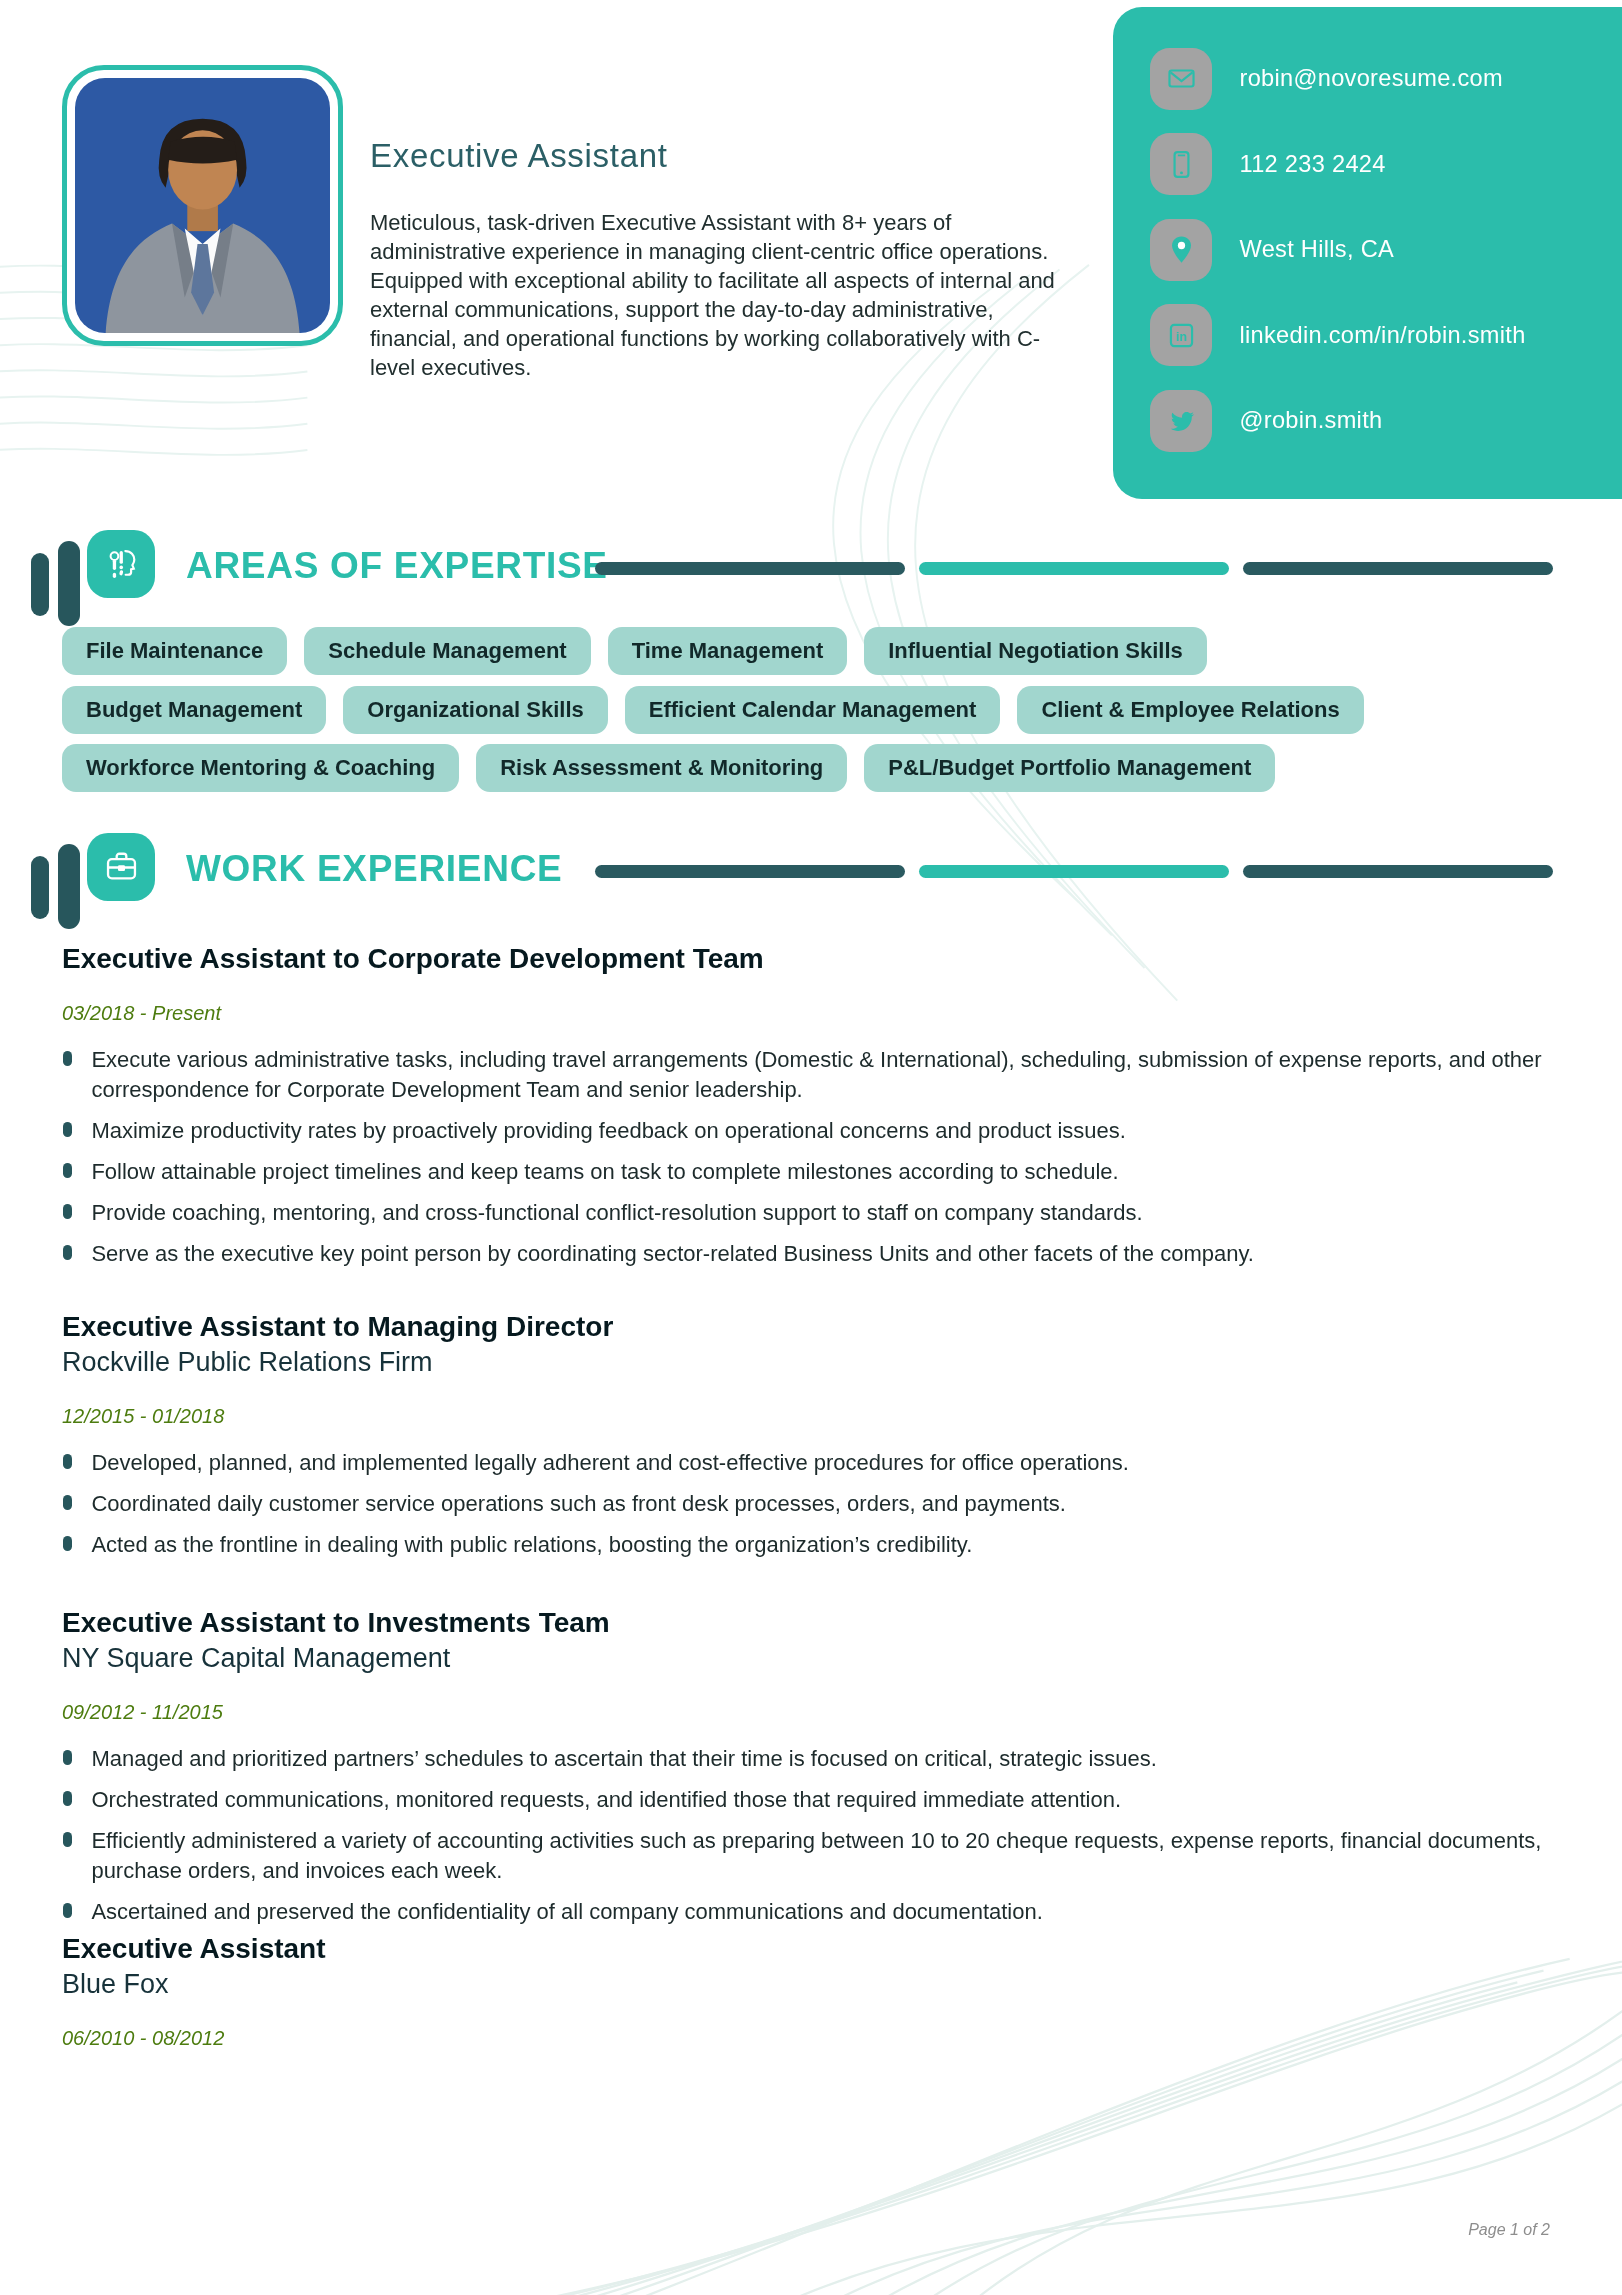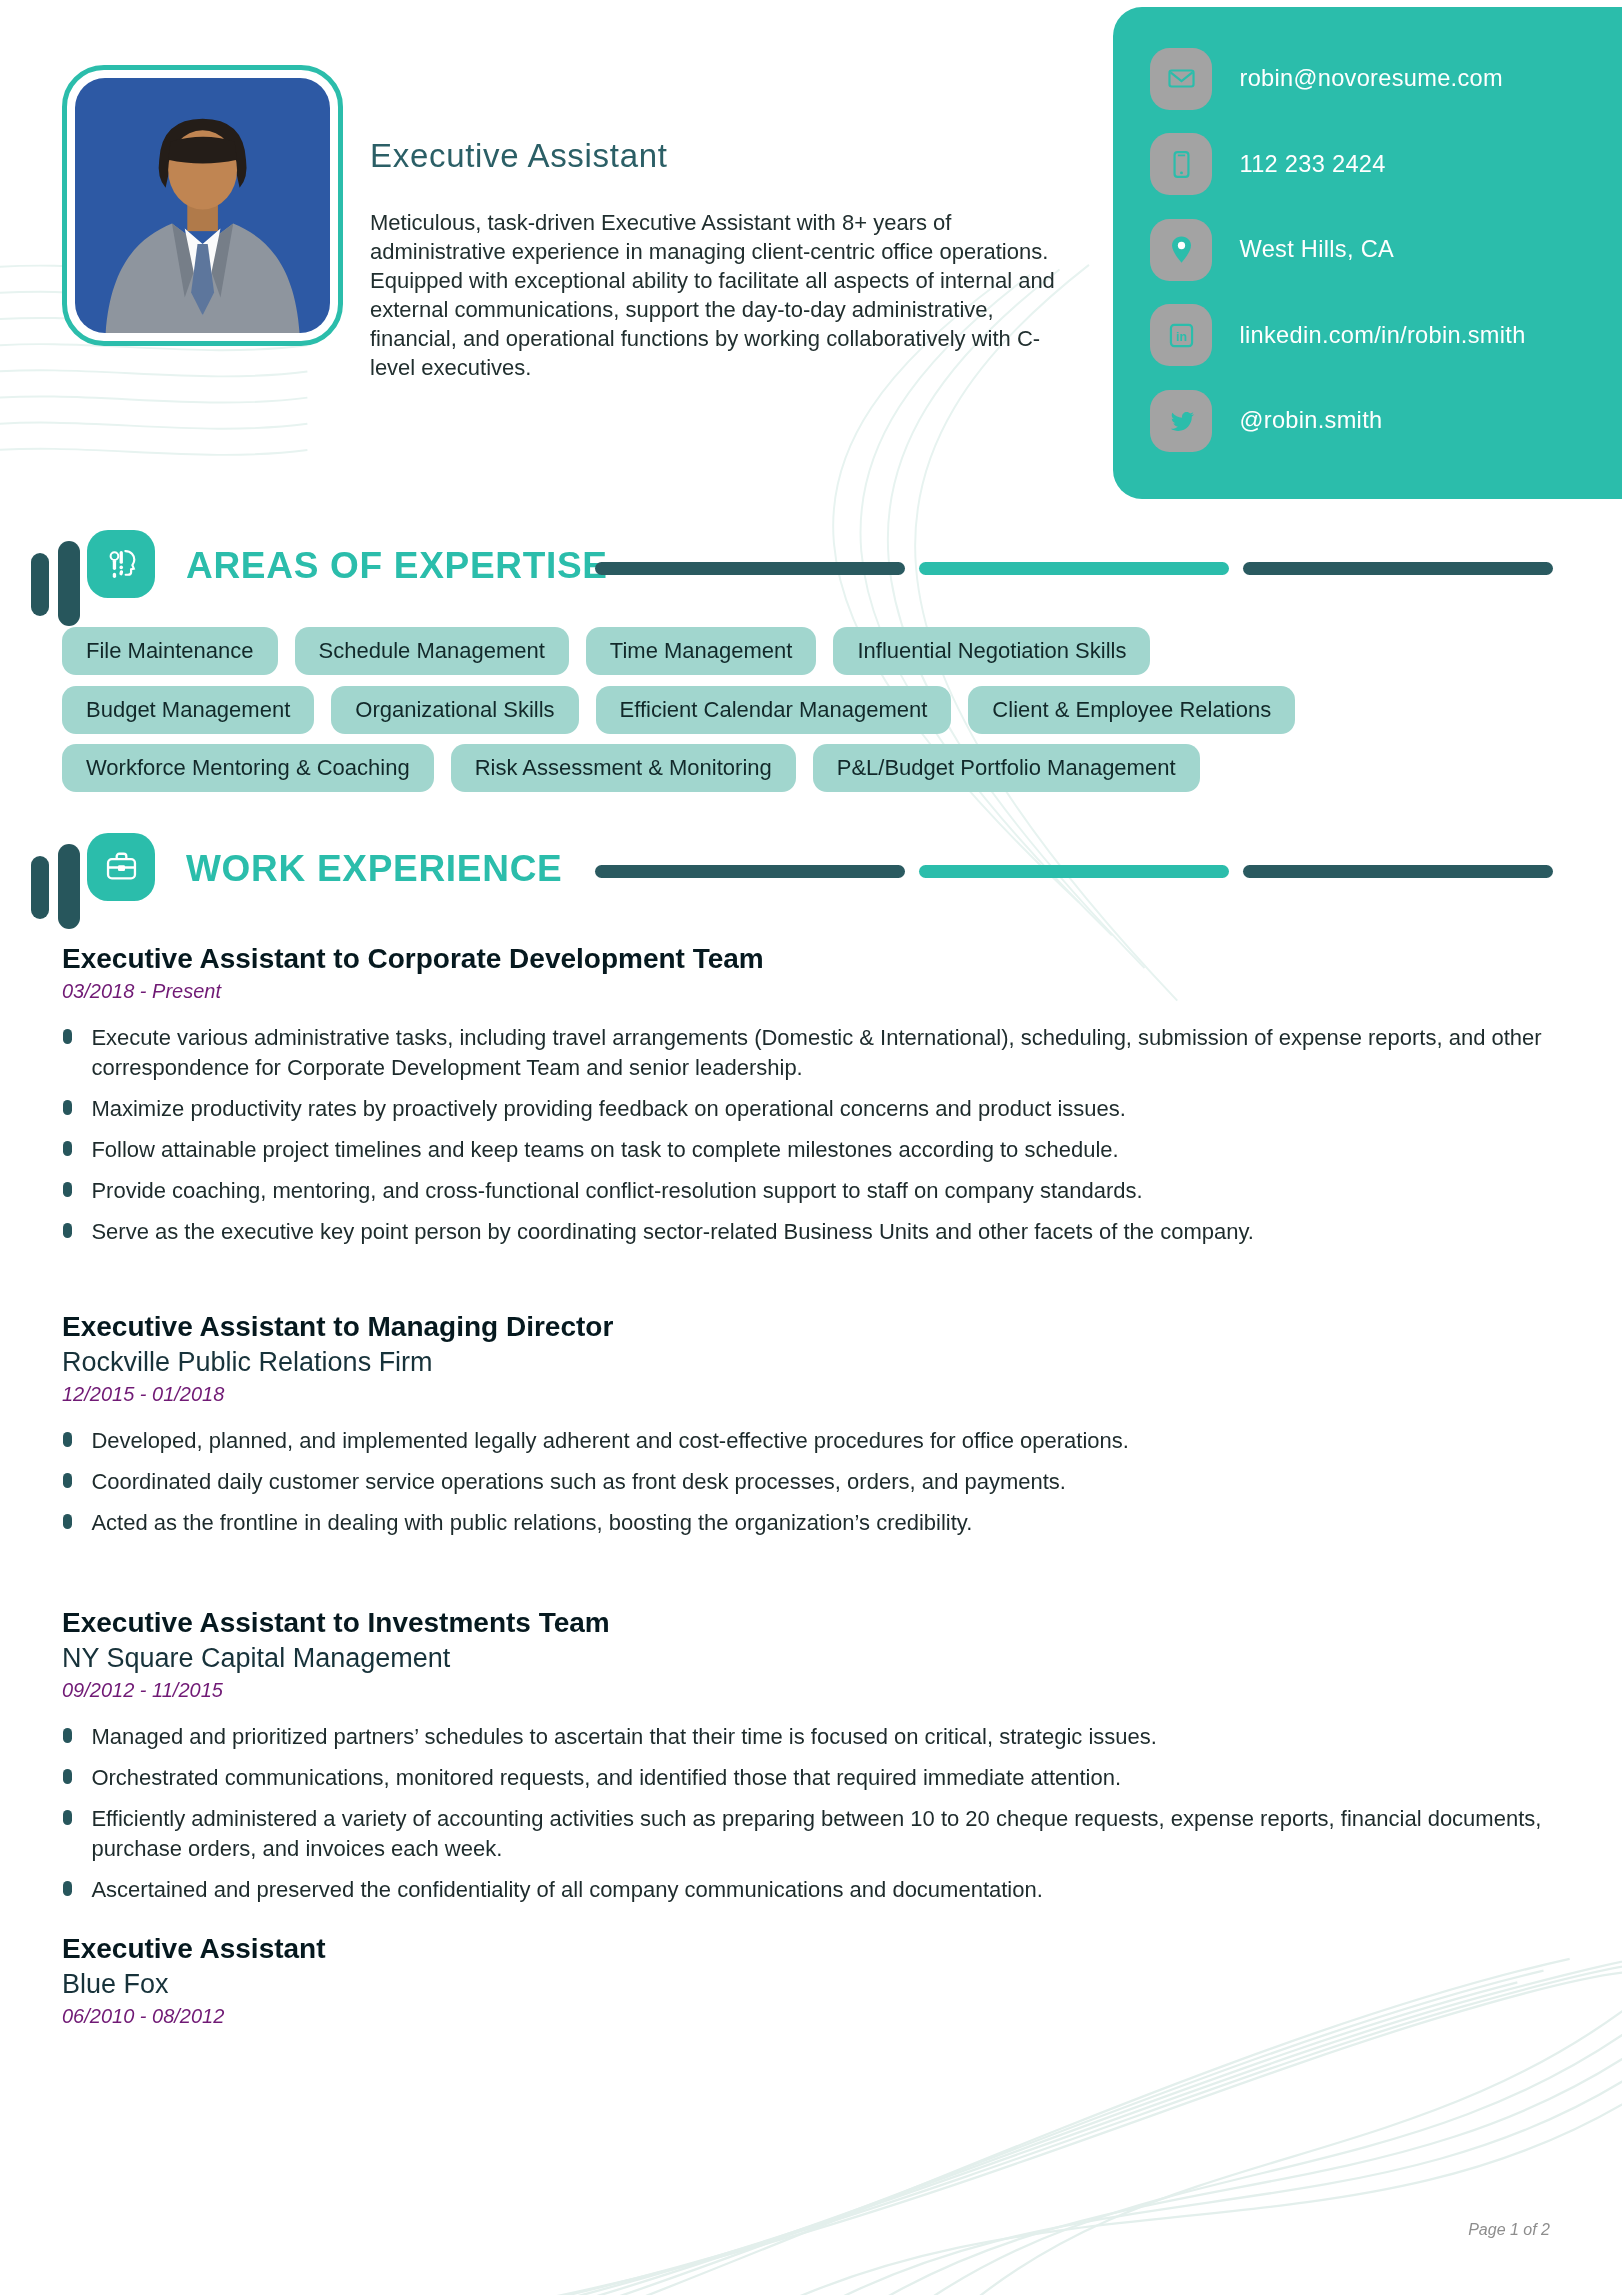--- a/index.html
+++ b/index.html
@@ -38,27 +38,27 @@
   .sec-title{position:absolute;left:186px;margin:0;font-size:37px;font-weight:700;
         letter-spacing:0.7px;color:#2bbdab;}
   .sec-line{position:absolute;left:595px;right:69px;height:13px;display:flex;gap:14.4px;}
   .sec-line span{flex:1;border-radius:6.5px;}
   .seg-dark{background:#2a5a60;}
   .seg-teal{background:#2bbdab;}
 
   
   .tag-row{position:absolute;left:62px;display:flex;gap:17px;}
   .tag{height:48px;display:flex;align-items:center;padding:0 24px;background:#a1d6ce;
-        border-radius:14px;font-size:22px;color:#12292a;white-space:nowrap;}
+        border-radius:14px;font-size:22px;color:#12292a;white-space:nowrap;font-weight:bold;}
 
   
   .job{position:absolute;left:62px;right:58px;}
   .job h3{margin:0;font-size:28px;font-weight:700;color:#06191f;line-height:37px;}
   .job .company{font-size:27px;color:#17323a;line-height:35px;}
-  .job .dates{margin-top:3px;font-size:20px;font-style:italic;color:#701a75;}
+  .job .dates{margin-top:25px;font-size:20px;font-style:italic;color:#4d7c0f;}
   .job ul{list-style:none;margin:19.6px 0 0 0;padding:0;}
   .job li{display:flex;margin-bottom:11px;font-size:22px;line-height:30px;color:#1d2b2c;}
   .blt{flex:none;width:8.5px;height:15px;border-radius:4.6px;background:#27565c;margin:6.5px 19.6px 0 1.3px;}
   .blt-text{flex:1;}
 
   .footer-page{position:absolute;right:72px;top:2221px;font-size:16px;font-style:italic;color:#8d8d8d;}
 </style>
 </head>
 <body>
 

